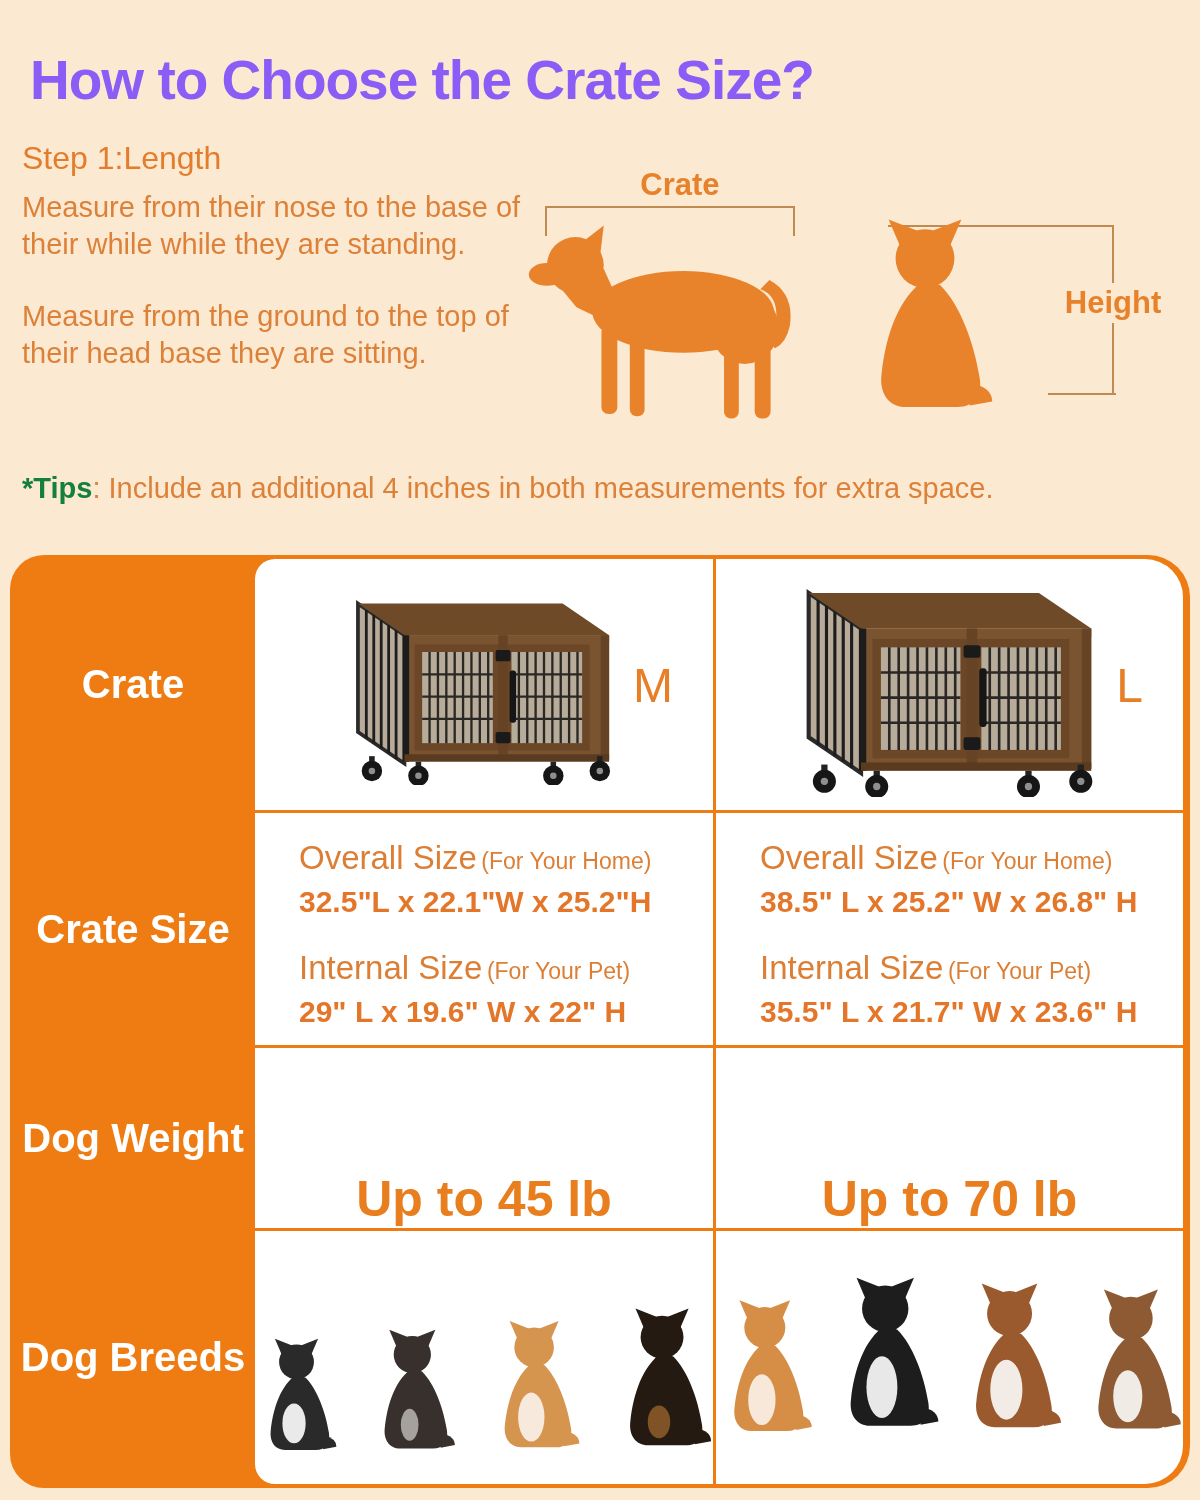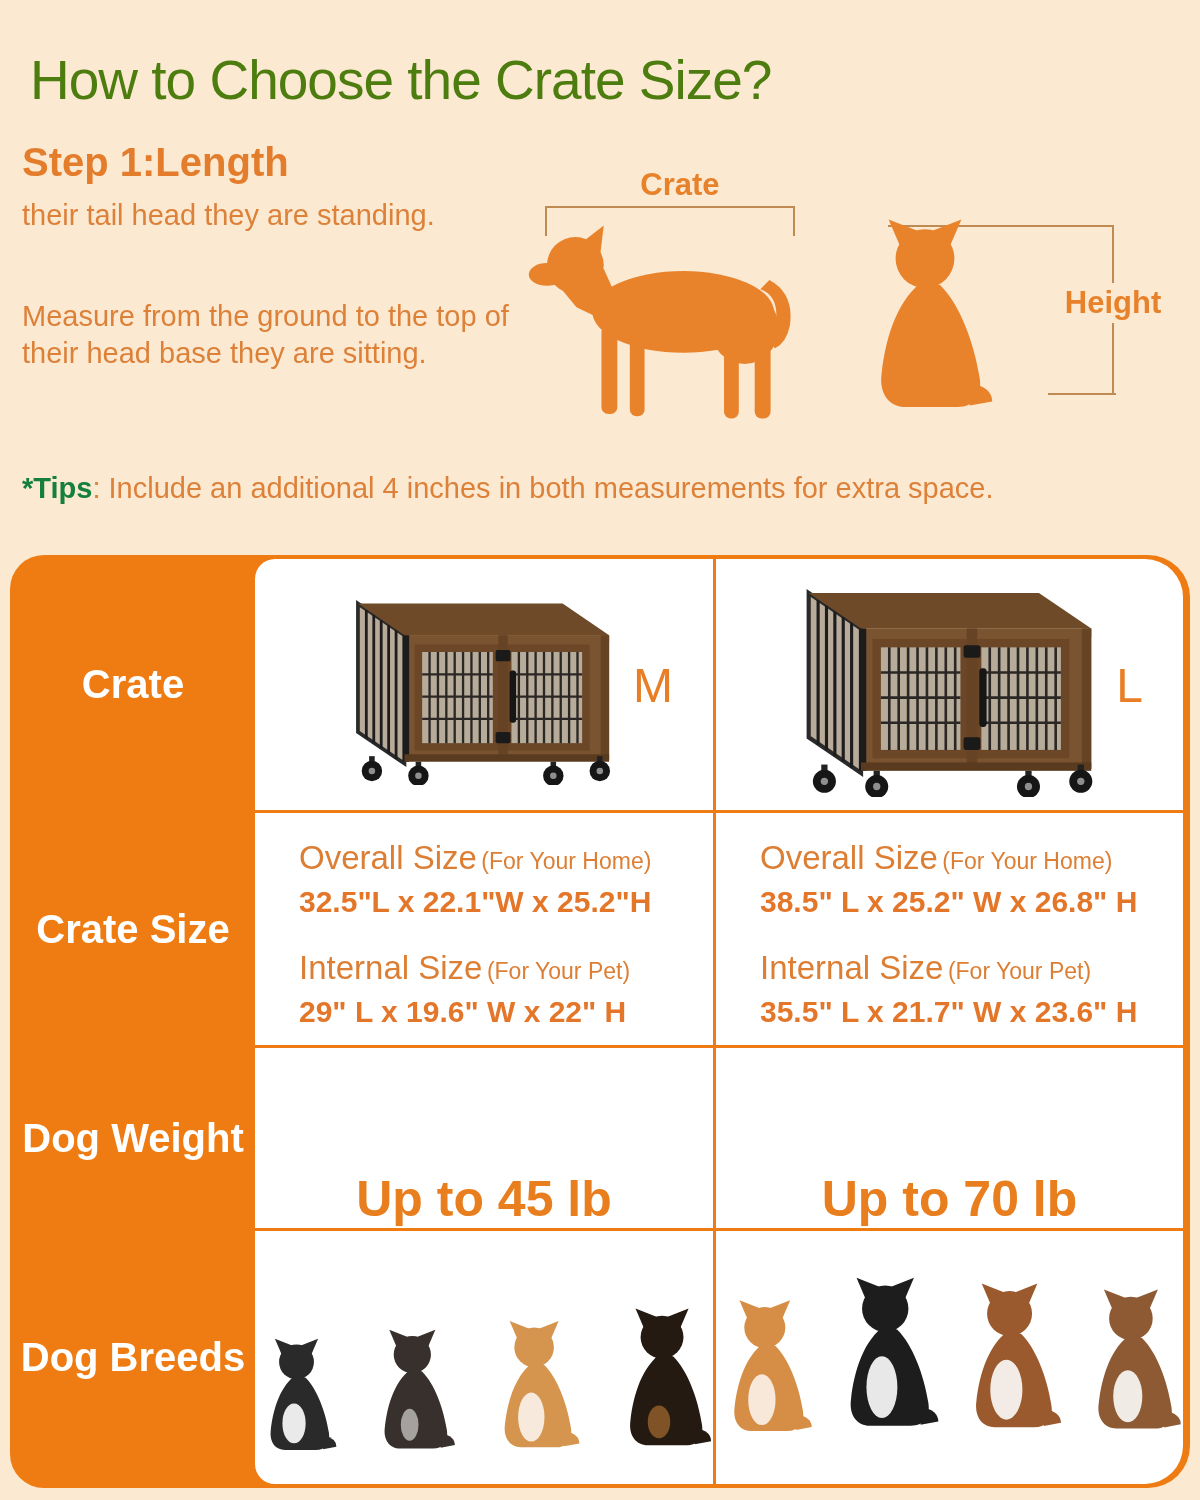--- a/index.html
+++ b/index.html
@@ -4,26 +4,26 @@
 <style>
   html,body{margin:0;padding:0}
   body{
     width:1200px;height:1500px;position:relative;overflow:hidden;
     background:#fbe9d2;
     font-family:"Liberation Sans",sans-serif;
   }
   
   .page-title{
     position:absolute;left:30px;top:48px;
-    font-size:55px;font-weight:normal;color:#4d7c0f;letter-spacing:-1px;
+    font-size:55px;font-weight:bold;color:#8b5cf6;letter-spacing:-1px;
   }
   .step{position:absolute;left:22px;width:500px}
   .step-1{top:140px}
   .step-2{top:298px}
-  .step-heading{font-size:40px;font-weight:bold;color:#e37d2c;margin-bottom:12px}
+  .step-heading{font-size:32px;font-weight:normal;color:#e37d2c;margin-bottom:12px}
   .step-line{font-size:29px;color:#dd8139;line-height:37px}
   .tips{position:absolute;left:22px;top:472px;font-size:29px;color:#dd8139}
   .tips b{color:#15803d}
 
   
   .mline{position:absolute;background:#c08b52}
   .diagram-label{
     position:absolute;font-size:31px;font-weight:bold;color:#e8822a;
     text-align:center;background:#fbe9d2;z-index:3;padding:2px 0;
   }
@@ -152,21 +152,22 @@
           <circle cx="275" cy="200" r="3.5" fill="#8f8f8f"></circle>
       </g>
     </symbol>
   </defs>
 </svg>
 
 <div class="page-title">How to Choose the Crate Size?</div>
 
 <div class="step step-1">
   <div class="step-heading">Step 1:Length</div>
-  <div class="step-line">their tail head they are standing.</div>
+  <div class="step-line">Measure from their nose to the base of</div>
+  <div class="step-line">their while while they are standing.</div>
 </div>
 
 <div class="step step-2">
   <div class="step-line">Measure from the ground to the top of</div>
   <div class="step-line">their head base they are sitting.</div>
 </div>
 
 <div class="tips"><b>*Tips</b><span>: Include an additional 4 inches in both measurements for extra space.</span></div>
 
 <div class="diagram-label" style="left:560px;top:165px;width:240px">Crate</div>

